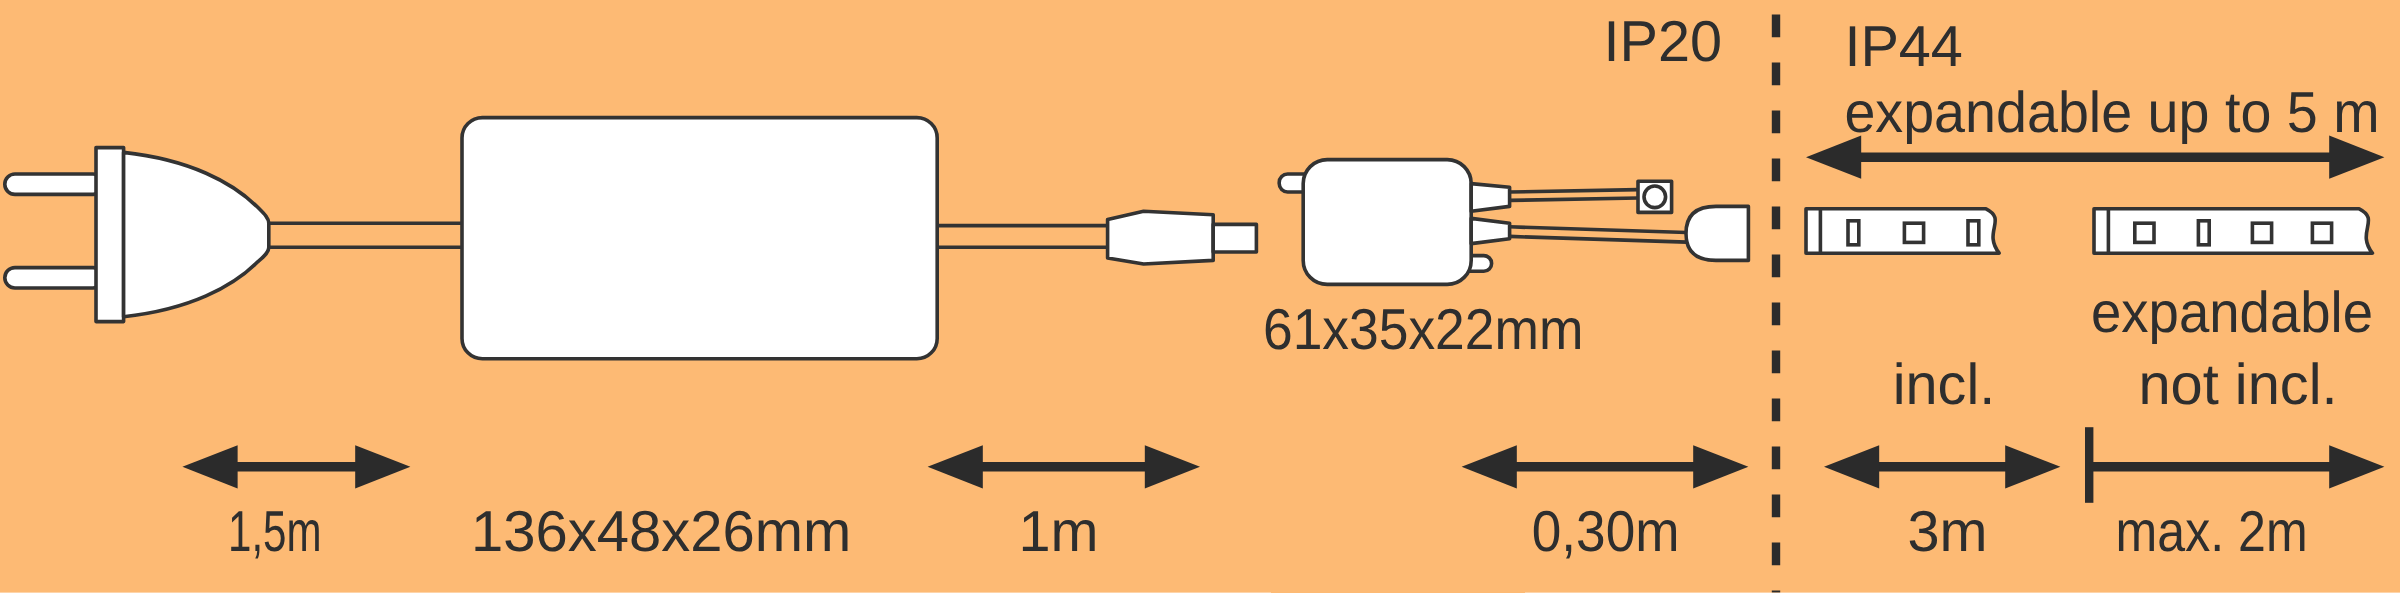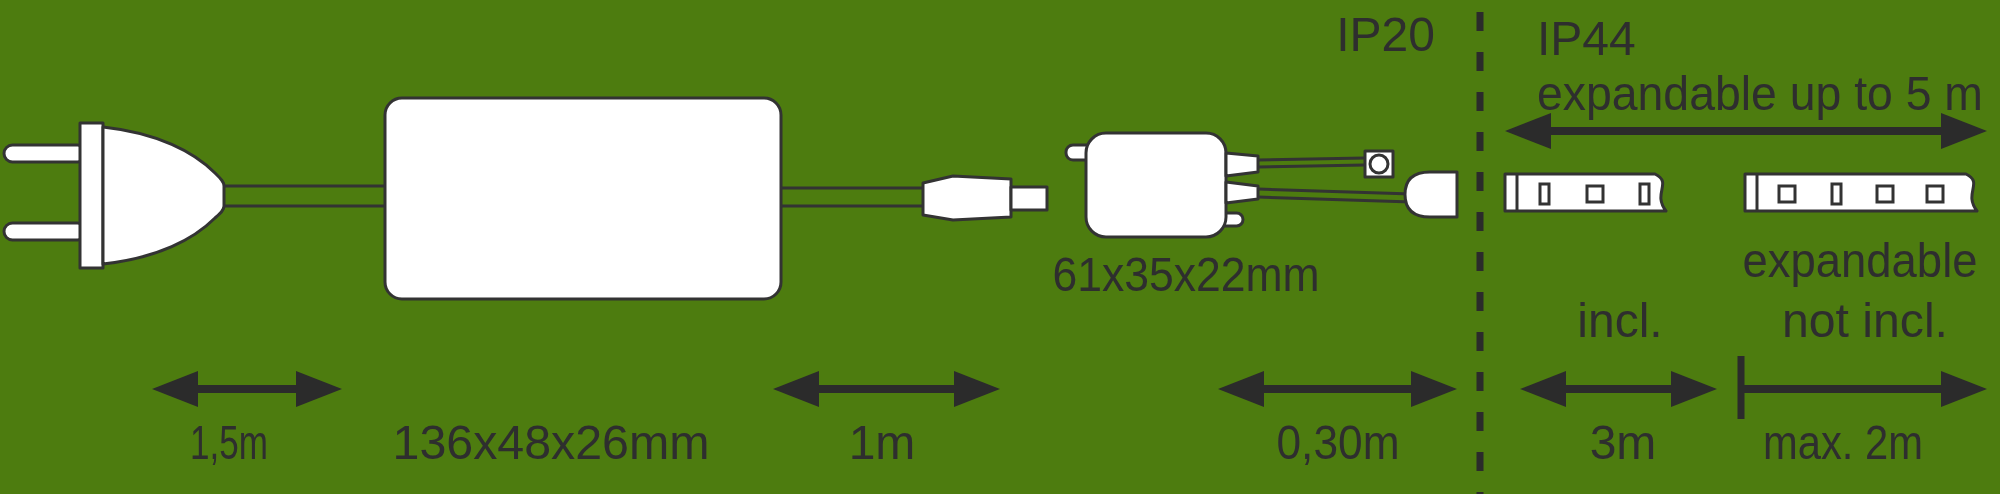--- a/index.html
+++ b/index.html
@@ -3,21 +3,21 @@
 <meta charset="utf-8">
 <style>
   html, body {
     margin: 0;
     padding: 0;
     background: #ffffff;
   }
   .stage {
     width: 2000px;
     height: 494px;
-    background: #4d7c0f;
+    background: #fdba74;
     position: relative;
     overflow: hidden;
   }
   svg { display: block; }
   .outline {
     fill: #ffffff;
     stroke: #333333;
     stroke-width: 3;
     stroke-linejoin: round;
   }

